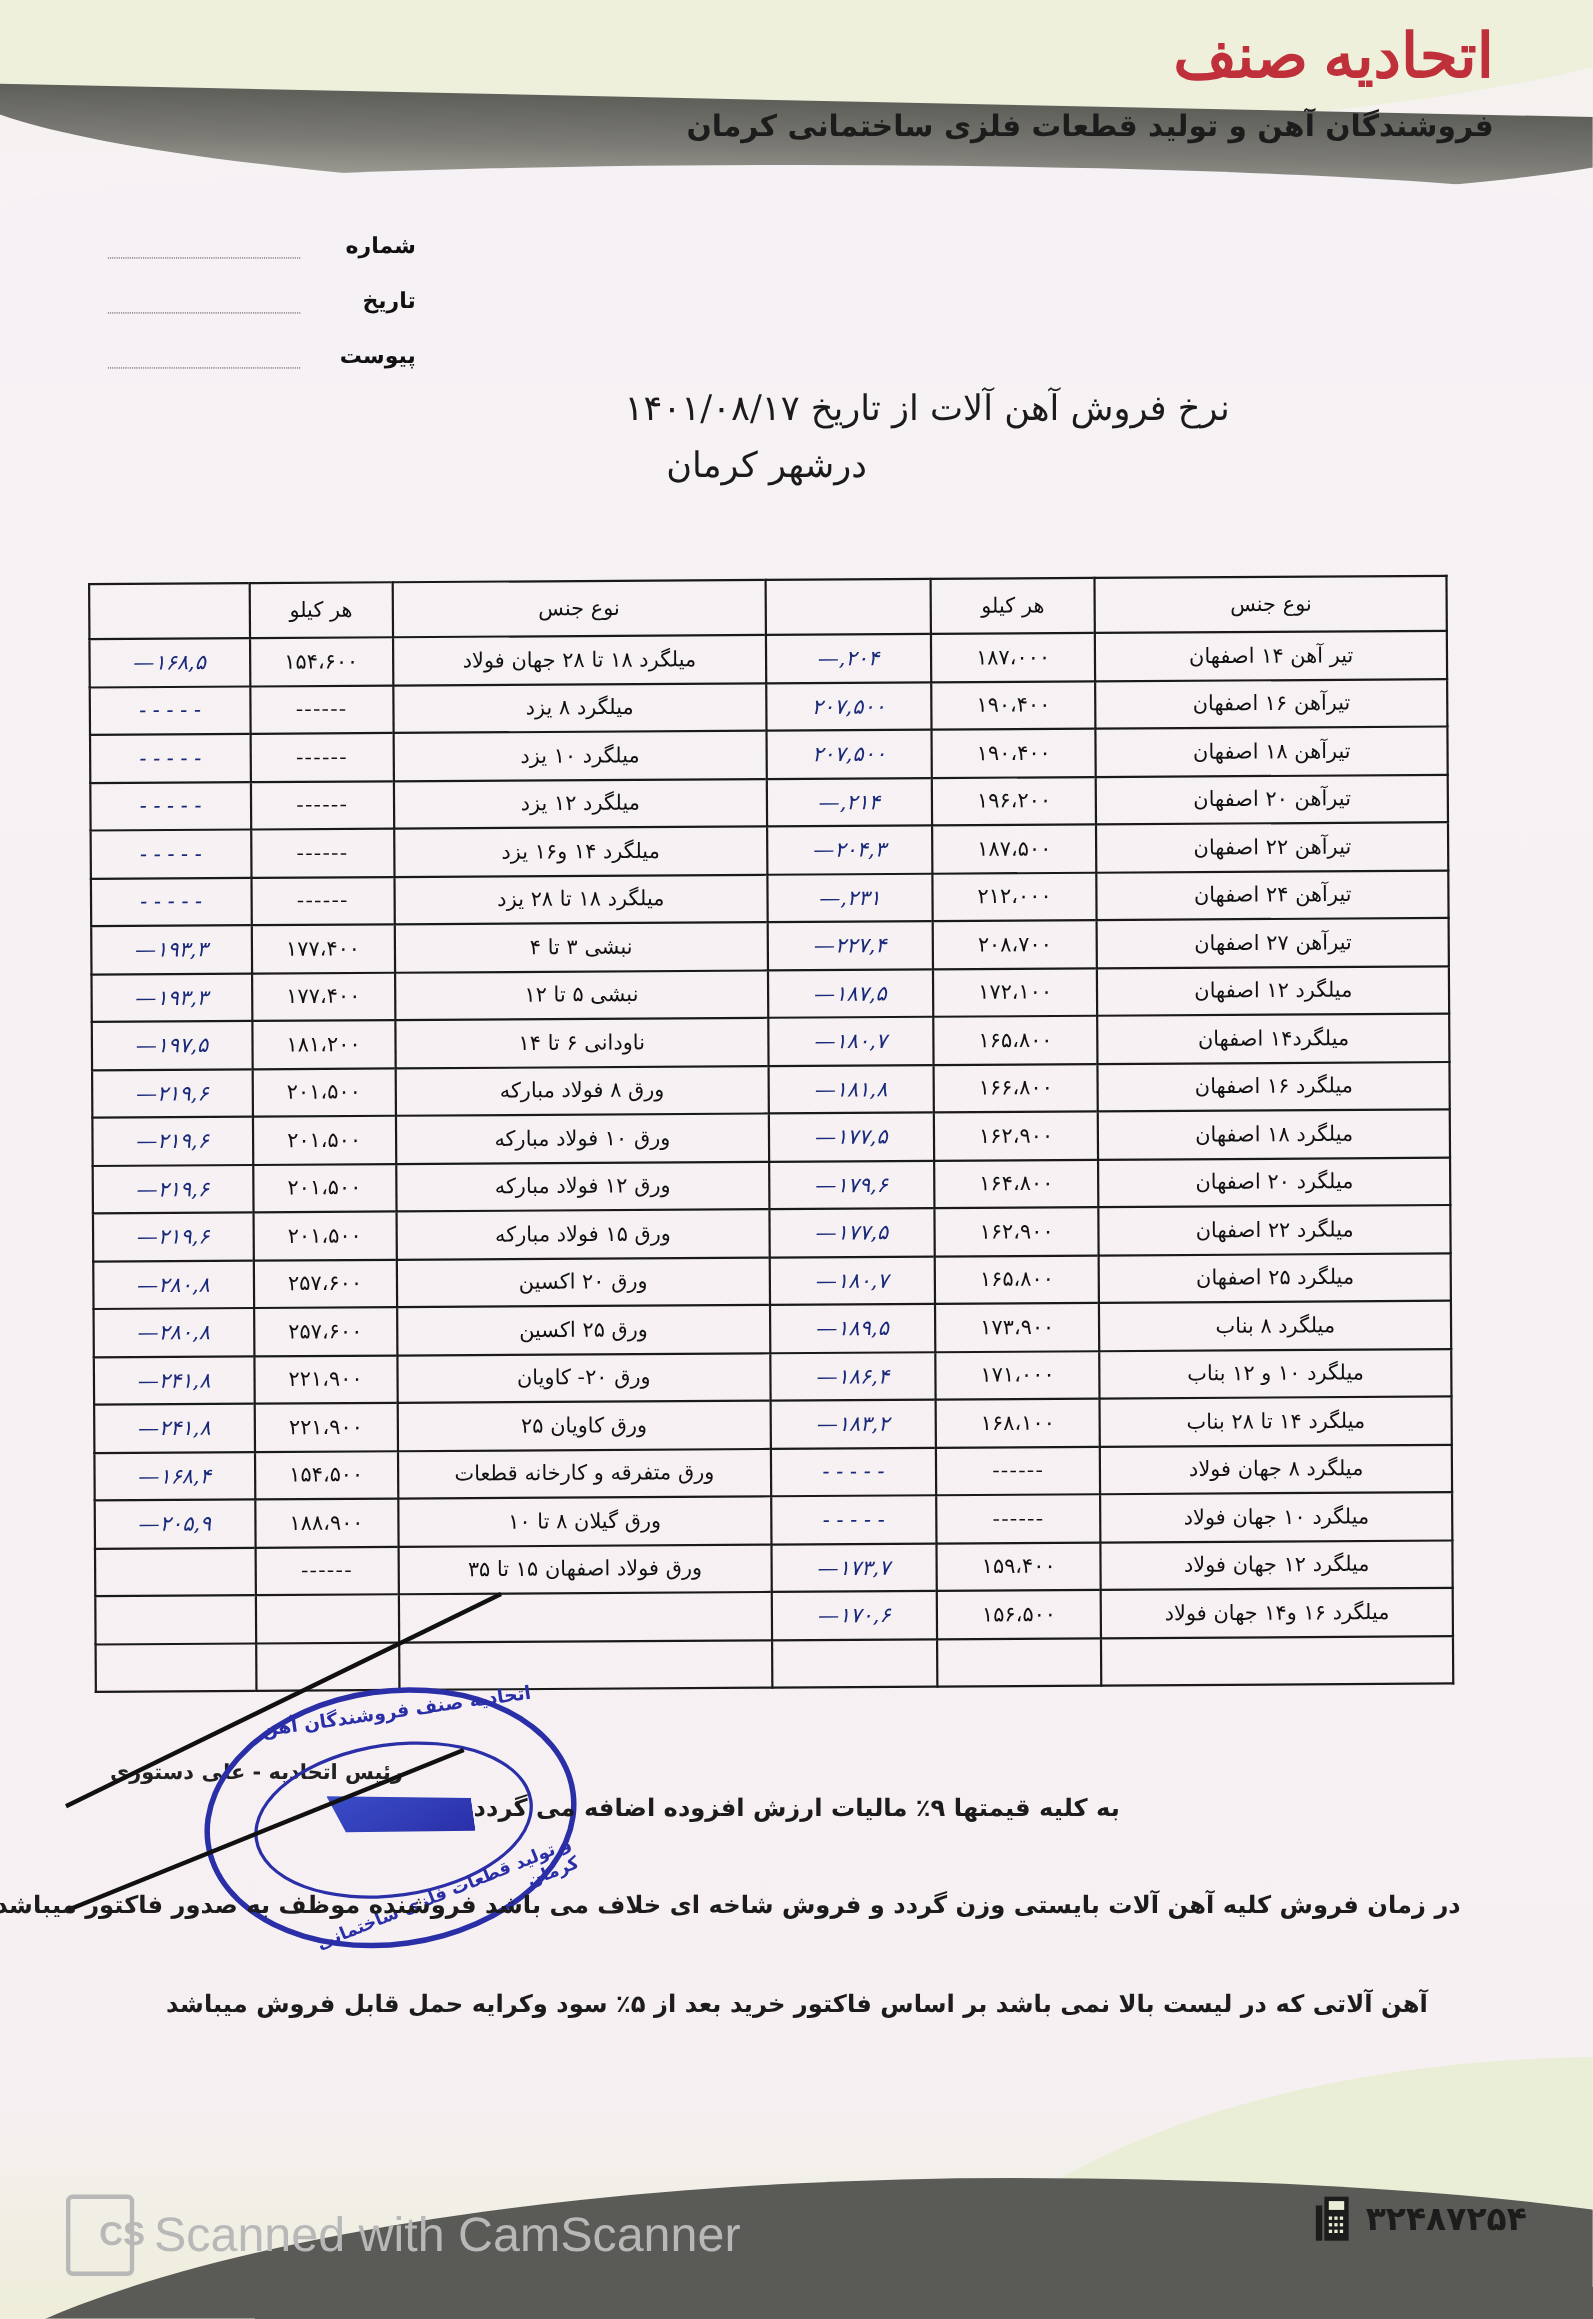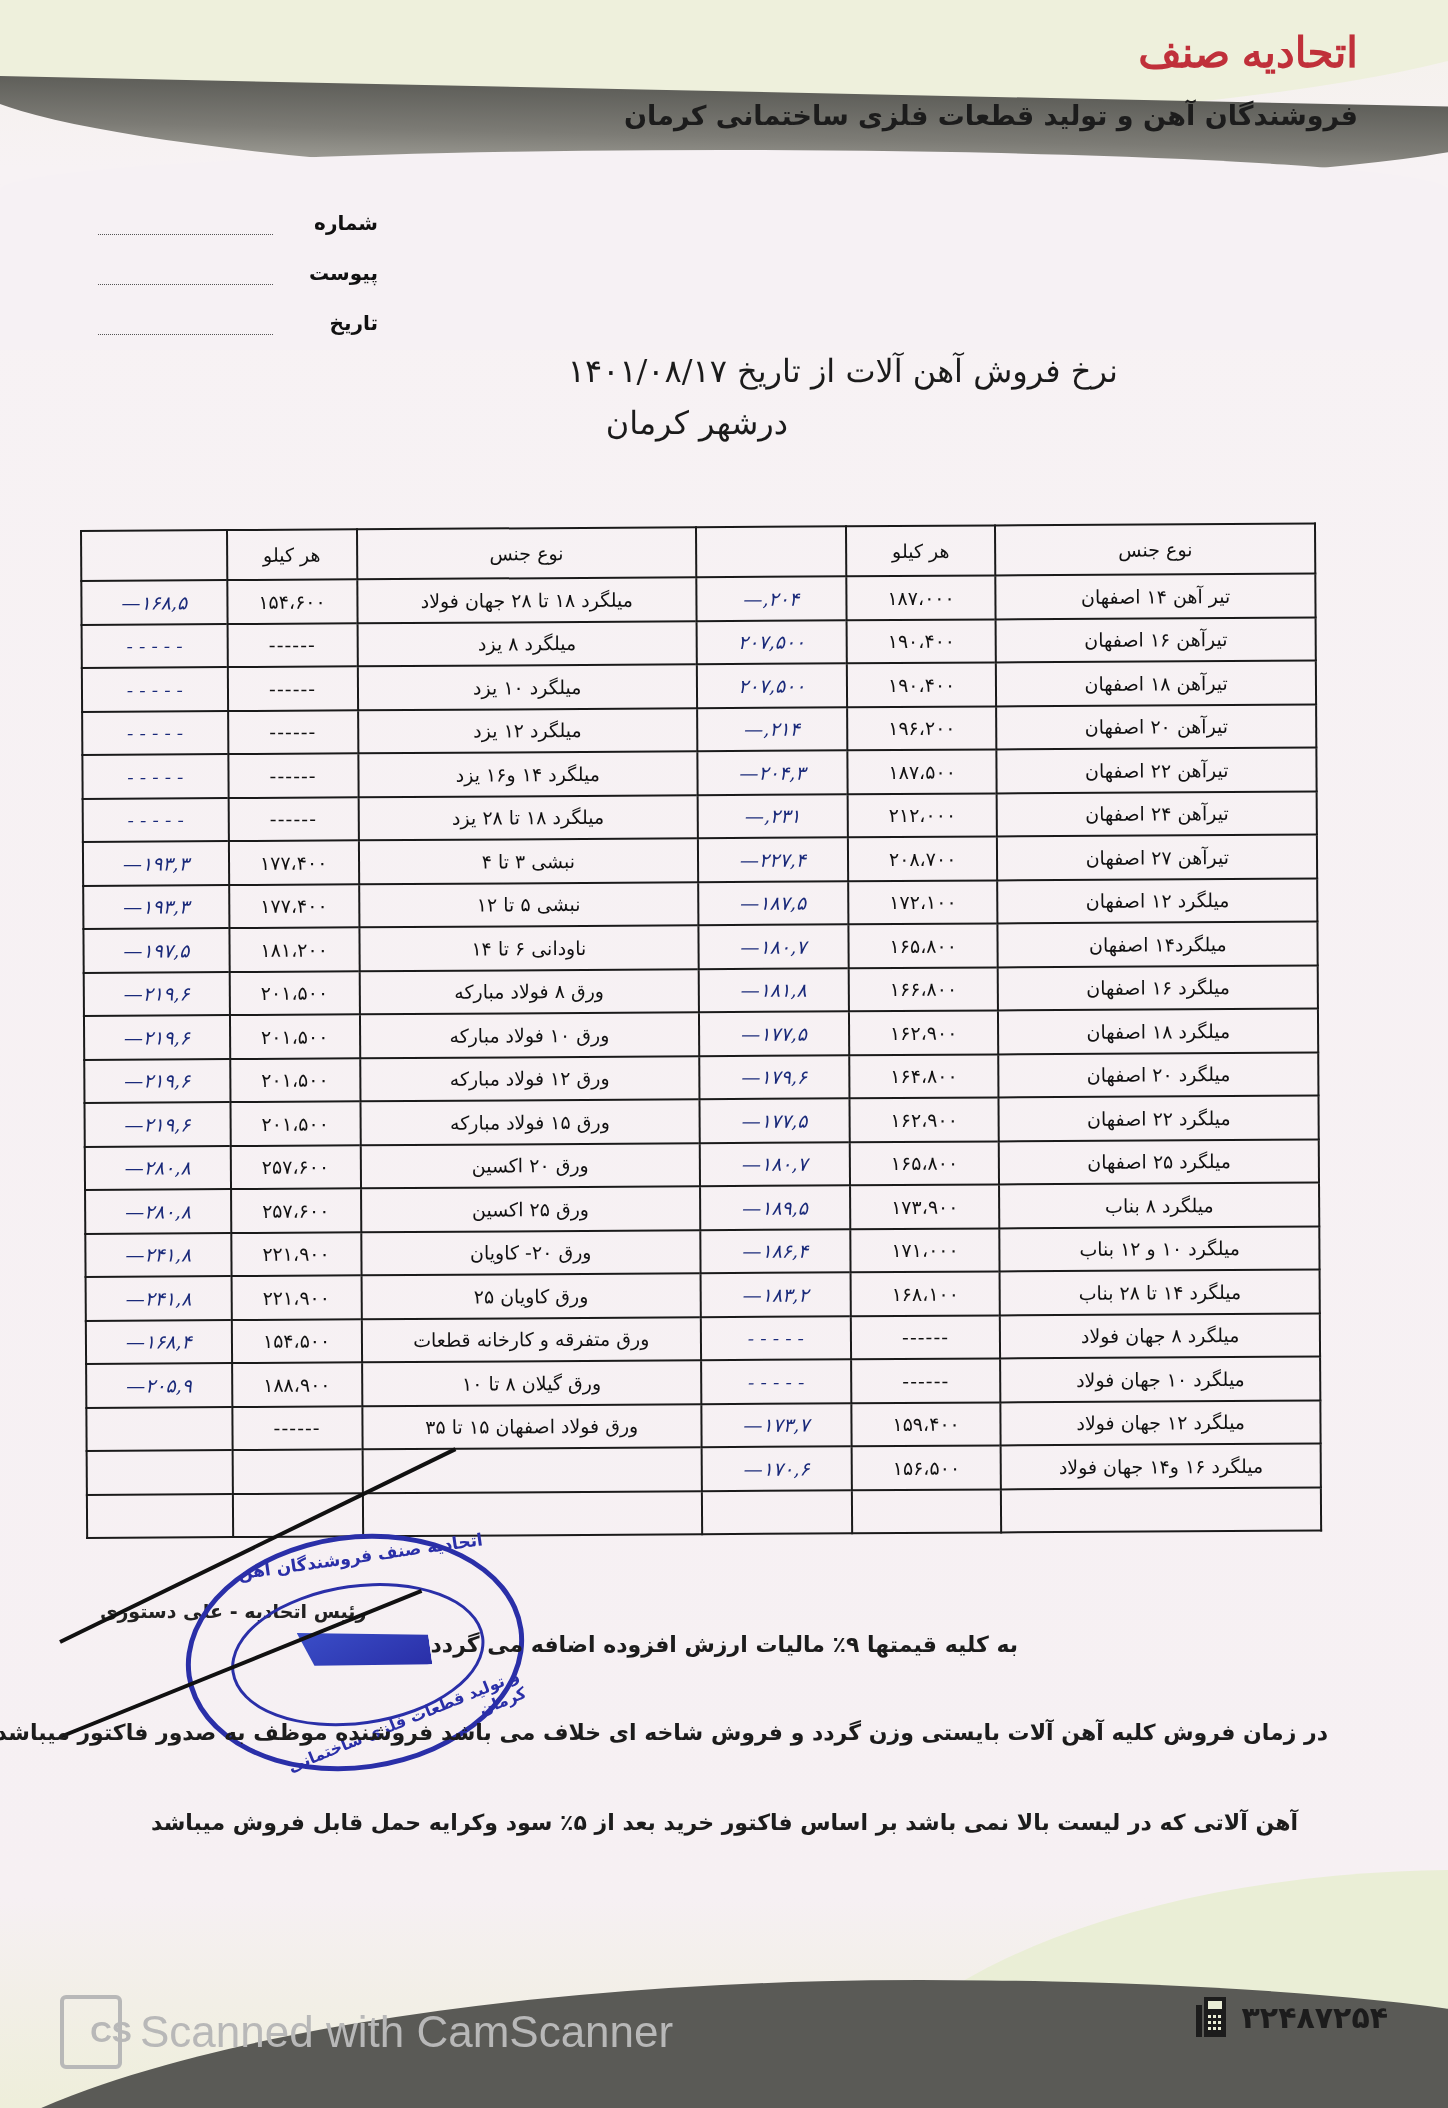--- a/index.html
+++ b/index.html
@@ -26,23 +26,23 @@
     position: absolute; left: -40px; top: 0; width: 1600px; height: 130px;
     background: #eef0dc;
     border-radius: 0 0 60% 40% / 0 0 100% 60%;
   }
   .hdr-paper {
     position: absolute; left: 0; top: 150px; width: 1448px; height: 200px;
     background: #f6f1f4;
     border-radius: 50% 50% 0 0 / 40px 40px 0 0;
   }
   .org-title {
-    position: absolute; right: 90px; top: 28px;
-    font-family: Liberation Sans, sans-serif;
-    font-size: 42px; color: #c0303a; font-weight: bold;
+    position: absolute; right: 90px; top: 18px;
+    font-family: Liberation Serif, serif;
+    font-size: 56px; color: #c0303a; font-weight: bold;
     direction: rtl;
   }
   .org-sub {
     position: absolute; right: 90px; top: 100px;
     font-size: 27px; font-weight: bold; color: #1c1c1c;
     direction: rtl;
   }
   .meta {
     position: absolute; right: 1070px; top: 185px; width: 280px;
   }
@@ -143,25 +143,25 @@
 
   <div class="org-title">اتحادیه صنف</div>
   <div class="org-sub">فروشندگان آهن و تولید قطعات فلزی ساختمانی کرمان</div>
 
   <div class="meta">
     <div class="meta-row">
       <span class="meta-label">شماره</span>
       <span class="meta-line"></span>
     </div>
     <div class="meta-row">
-      <span class="meta-label">پیوست</span>
+      <span class="meta-label">تاریخ</span>
       <span class="meta-line"></span>
     </div>
     <div class="meta-row">
-      <span class="meta-label">تاریخ</span>
+      <span class="meta-label">پیوست</span>
       <span class="meta-line"></span>
     </div>
   </div>
 
   <div class="doc-title">
     <div>نرخ فروش آهن آلات از تاریخ ۱۴۰۱/۰۸/۱۷</div>
     <div style="margin-right:330px">درشهر کرمان</div>
   </div>
 
   <table class="tbl">

